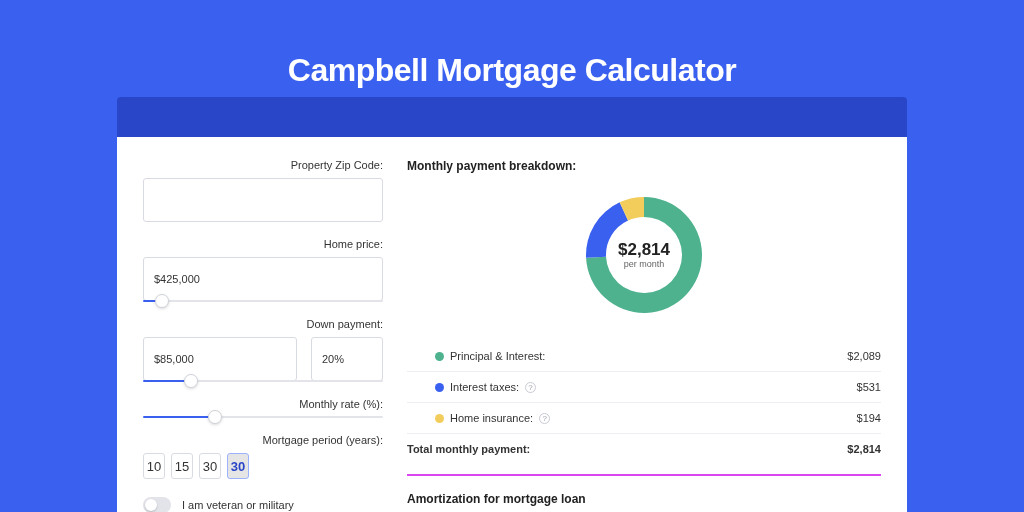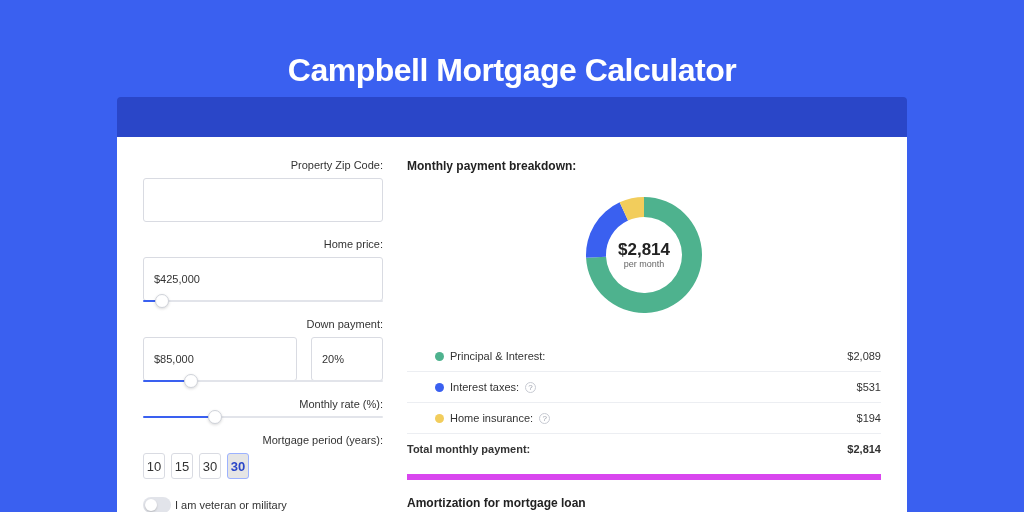--- a/index.html
+++ b/index.html
@@ -14,34 +14,34 @@
   .input { width: 100%; height: 44px; border: 1px solid #d9dbe2; border-radius: 3px; padding: 0 10px; font-size: 11px; color: #333; background: #fff; }
   .field { margin-bottom: 16px; }
   .slider-row { display: flex; gap: 14px; }
   .slider-row .input:first-child { flex: 1; }
   .pct { width: 72px; }
   .slider-track { height: 2px; background: linear-gradient(to right, #3a60f0 var(--p,20%), #e2e4ea var(--p,20%)); border-radius: 2px; position: relative; margin-top: -1px; }
   .slider-thumb { position: absolute; top: 50%; left: var(--p,20%); transform: translate(-50%,-50%); width: 14px; height: 14px; background: #fff; border: 1px solid #d0d3da; border-radius: 50%; box-shadow: 0 1px 3px rgba(0,0,0,.15); }
   .periods { display: flex; gap: 6px; }
   .period-btn { width: 22px; height: 26px; border: 1px solid #d9dbe2; border-radius: 3px; background: #fff; font-size: 13px; color: #333; display: flex; align-items: center; justify-content: center; cursor: pointer; }
   .period-btn.active { background: #e5e5e5; border-color: #9cb2ff; color: #2a46c8; font-weight: 600; }
-  .toggle-row { display: flex; align-items: center; gap: 4px; margin-top: 18px; }
+  .toggle-row { display: flex; align-items: center; gap: 11px; margin-top: 18px; }
   .toggle { width: 28px; height: 16px; background: #e2e4ea; border-radius: 10px; position: relative; cursor: pointer; }
   .toggle::after { content: ""; position: absolute; width: 12px; height: 12px; background: #fff; border-radius: 50%; top: 2px; left: 2px; box-shadow: 0 1px 2px rgba(0,0,0,.2); }
   .toggle-label { font-size: 11px; color: #333; }
   .section-title { font-size: 12px; font-weight: 700; color: #222; margin-bottom: 20px; }
   .donut-wrap { display: flex; justify-content: center; margin-bottom: 24px; }
   .legend { }
   .legend-row { display: flex; align-items: center; justify-content: space-between; padding: 9px 0; font-size: 11px; color: #333; }
   .legend-row.divider { border-top: 1px solid #eceef2; }
   .legend-left { display: flex; align-items: center; gap: 6px; padding-left: 28px; }
   .dot { width: 9px; height: 9px; border-radius: 50%; flex-shrink: 0; }
   .info { width: 11px; height: 11px; border: 1px solid #c8cbd3; border-radius: 50%; display: inline-flex; align-items: center; justify-content: center; font-size: 8px; color: #9a9eaa; cursor: pointer; }
   .total-row { font-weight: 700; }
-  .amort { border-top: 6px solid #d946ef; padding-top: 16px; margin-top: 10px; }
+  .amort { border-top: 2px solid #d946ef; padding-top: 16px; margin-top: 10px; }
   .amort-title { font-size: 12px; font-weight: 700; color: #222; margin-bottom: 12px; }
   svg text.center-big { font-size: 17px; font-weight: 700; fill: #222; }
   svg text.center-small { font-size: 9px; fill: #666; }
 </style>
 </head>
 <body>
 
 <div class="page">
   <h1 class="title">Campbell Mortgage Calculator</h1>
   <div class="band"></div>

